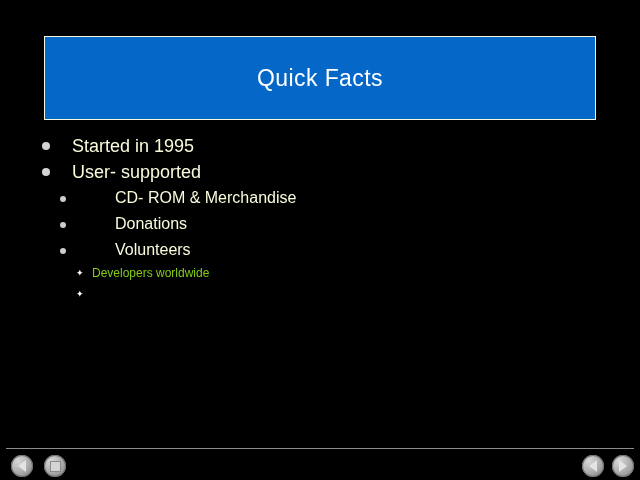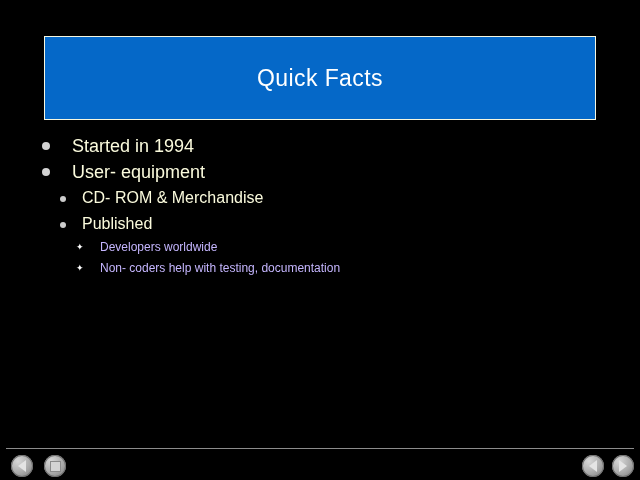--- a/index.html
+++ b/index.html
@@ -77,21 +77,21 @@
     margin-left: 30px;
     color: #fbfbdd;
     font-size: 18px;
     line-height: 26px;
     white-space: nowrap;
   }
 
   
   .lvl2 {
     height: 26px;
-    padding-left: 56px;
+    padding-left: 89px;
   }
   .lvl2 .marker {
     position: absolute;
     left: 60px;
     top: 11px;
     width: 6px;
     height: 6px;
     border-radius: 50%;
     background: #cccccc;
   }
@@ -113,22 +113,22 @@
     left: 76px;
     top: 7px;
     width: 7px;
     height: 7px;
     color: #ffffff;
     font-size: 9px;
     line-height: 7px;
     text-align: center;
   }
   .lvl3 .label {
-    margin-left: 24px;
-    color: #c4b5fd;
+    margin-left: 16px;
+    color: #84cc16;
     font-size: 12px;
     line-height: 21px;
     white-space: nowrap;
   }
 
   
   #footer-rule {
     position: absolute;
     left: 6px;
     top: 448px;
@@ -188,50 +188,53 @@
 <div id="slide">
 
   <div id="title-banner">
     <div id="title-text">Quick Facts</div>
   </div>
 
   <div id="content">
 
     <div class="row lvl1">
       <span class="marker"></span>
-      <span class="label">Started in 1994</span>
+      <span class="label">Started in 1995</span>
     </div>
 
 
 
     <div class="row lvl1">
       <span class="marker"></span>
-      <span class="label">User- equipment</span>
+      <span class="label">User- supported</span>
     </div>
 
     <div class="row lvl2">
       <span class="marker"></span>
       <span class="label">CD- ROM &amp; Merchandise</span>
     </div>
 
     <div class="row lvl2">
       <span class="marker"></span>
-      <span class="label">Published</span>
-    </div>
-
-
+      <span class="label">Donations</span>
+    </div>
+
+
+    <div class="row lvl2">
+      <span class="marker"></span>
+      <span class="label">Volunteers</span>
+    </div>
 
     <div class="row lvl3">
       <span class="marker">✦</span>
       <span class="label">Developers worldwide</span>
     </div>
 
     <div class="row lvl3">
       <span class="marker">✦</span>
-      <span class="label">Non- coders help with testing, documentation</span>
     </div>
 
   </div>
 
   <div id="footer-rule"></div>
 
   <div id="footer">
 
     <div class="nav-btn" id="btn-back">
       <span class="glyph">

